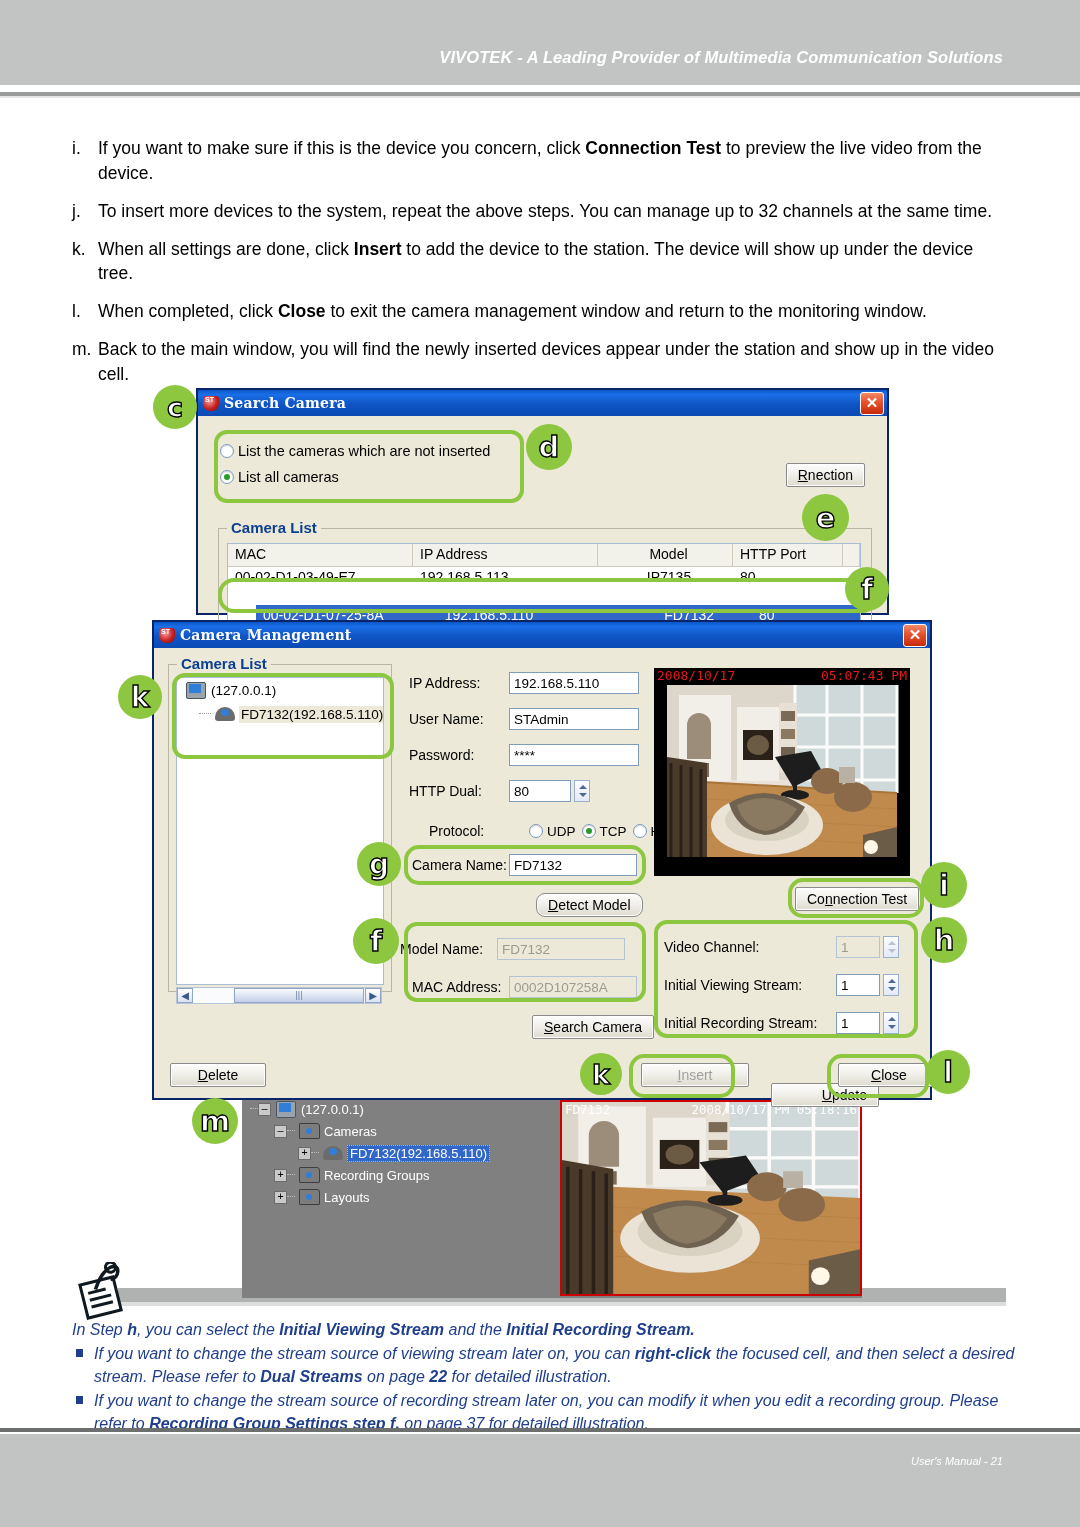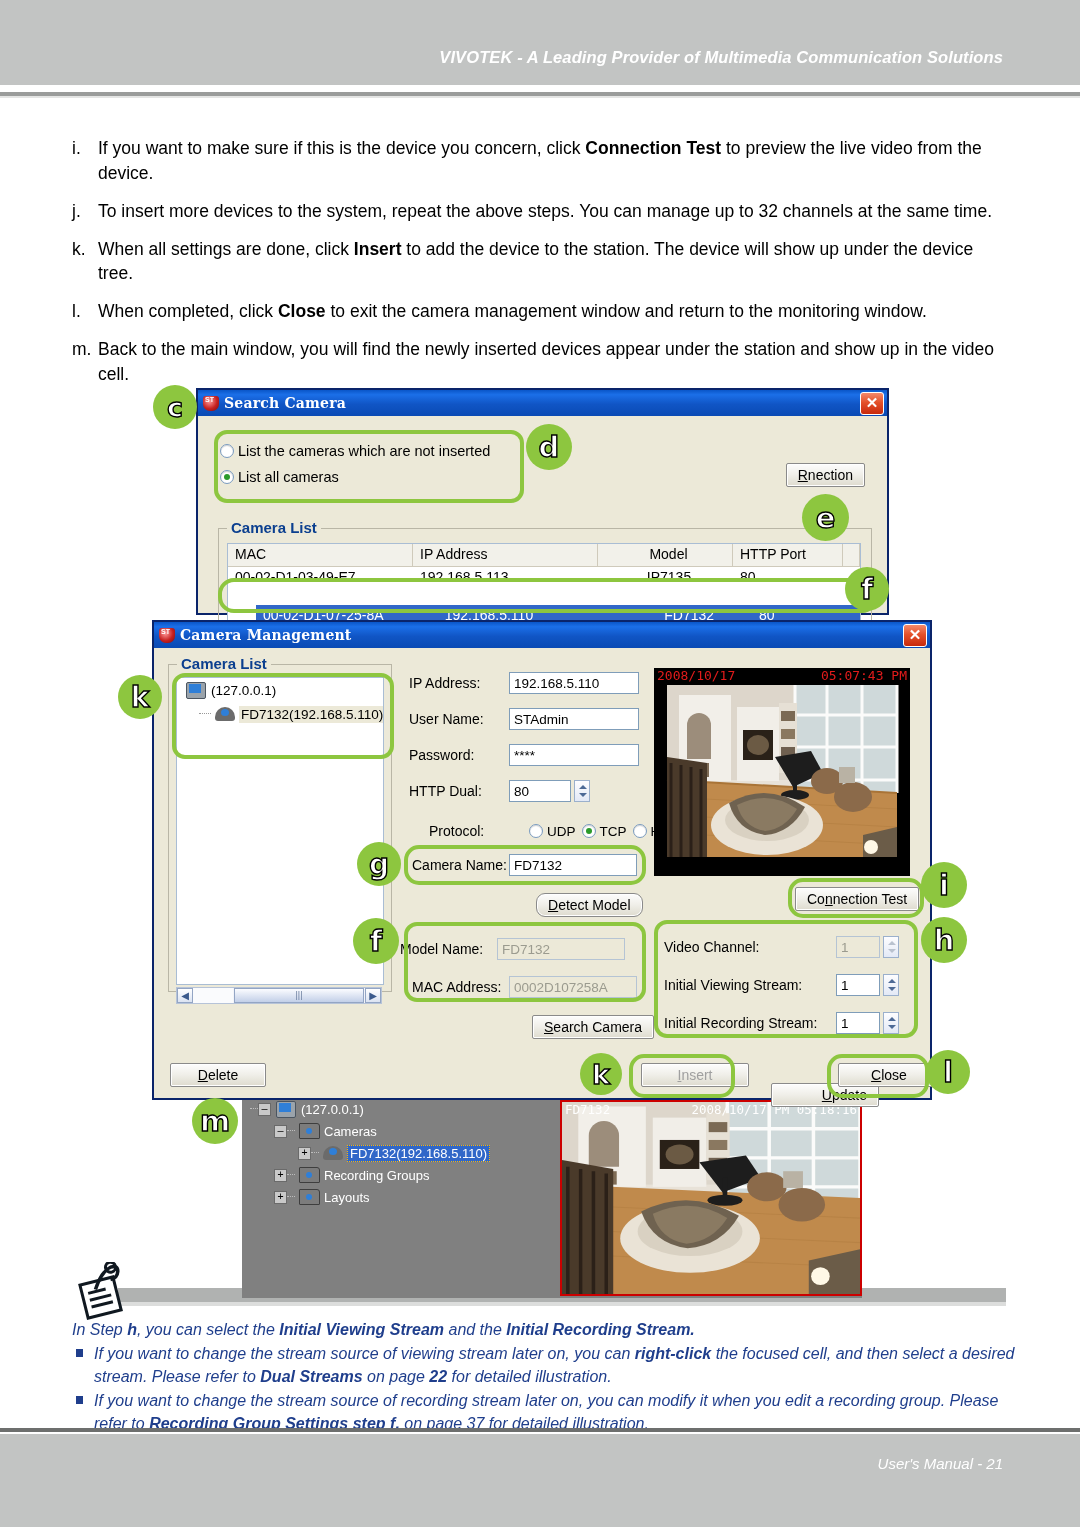--- a/index.html
+++ b/index.html
@@ -197,21 +197,21 @@
   .notes .nrow{position:relative;padding-left:0;margin-bottom:1px;}
   .notes .bul{position:relative;padding-left:22px;}
   .notes .bul:before{
     content:"";position:absolute;left:4px;top:7px;width:7px;height:8px;background:#1f3e8c;
   }
   .notes b{font-weight:bold;font-style:italic;}
   
   .ftr{position:absolute;left:0;top:1434px;width:1080px;height:93px;background:#c2c4c3;}
   .ftr-rule{position:absolute;left:0;top:1428px;width:1080px;height:4px;background:#6d6f6e;}
   .ftr-txt{
-    position:absolute;right:77px;top:1455px;color:#fff;font-style:italic;font-size:15px;
+    position:absolute;right:77px;top:1455px;color:#fff;font-style:italic;font-size:11px;
   }
 </style>
 </head>
 <body>
 
 <div class="hdr"></div>
 <div class="hdr-txt">VIVOTEK - A Leading Provider of Multimedia Communication Solutions</div>
 <div class="hdr-rule"></div>
 <div class="hdr-rule2"></div>
 

